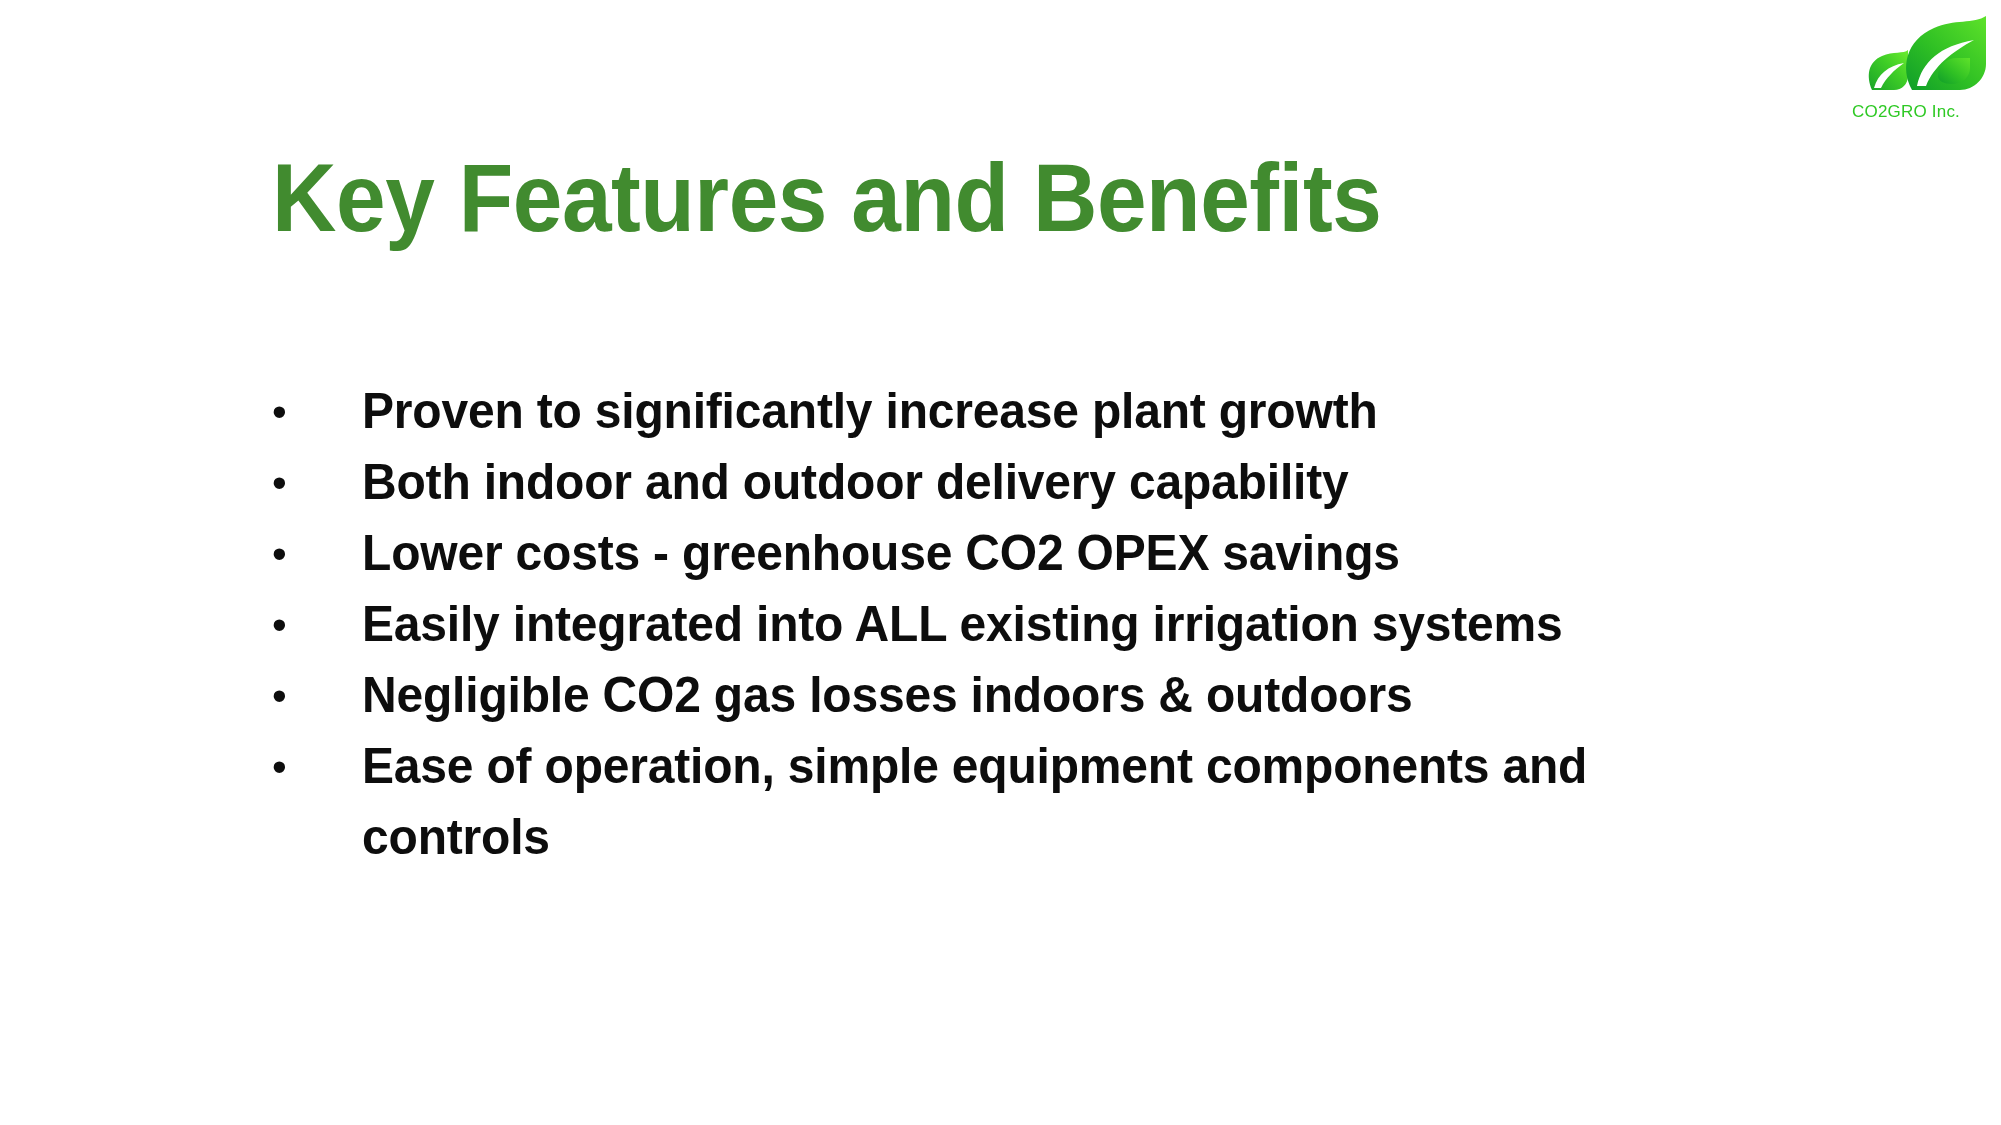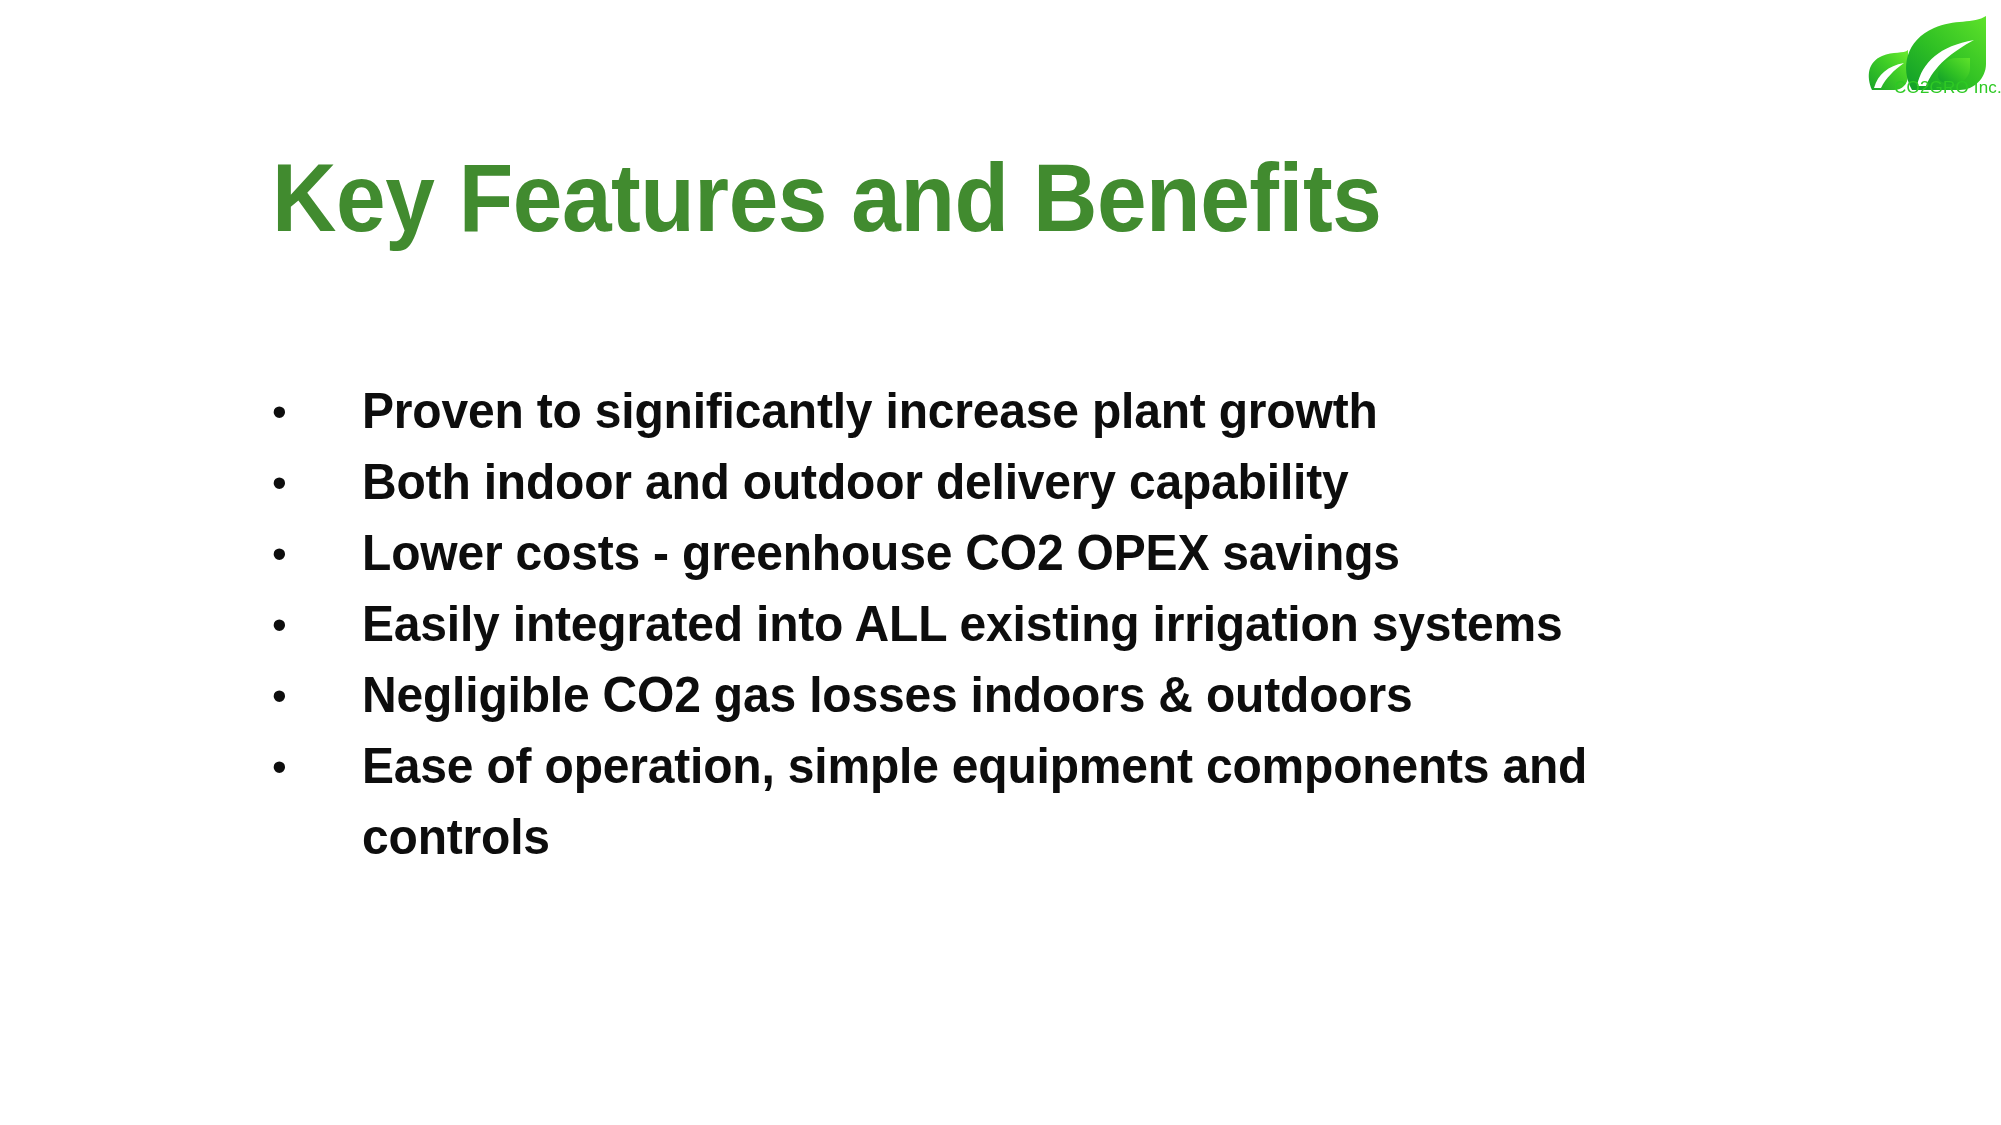--- a/index.html
+++ b/index.html
@@ -30,24 +30,24 @@
   }
   .logo-mark {
     position: absolute;
     top: 0;
     left: 8px;
     width: 140px;
     height: 78px;
   }
   .logo-caption {
     position: absolute;
-    top: 64px;
+    top: 88px;
     left: 0;
     width: 150px;
-    text-align: right;
+    text-align: left;
     font-family: "Liberation Sans", sans-serif;
     font-size: 17px;
     font-weight: 400;
     letter-spacing: 0.2px;
     color: #2ec924;
     white-space: nowrap;
   }
 
   
   .title {

